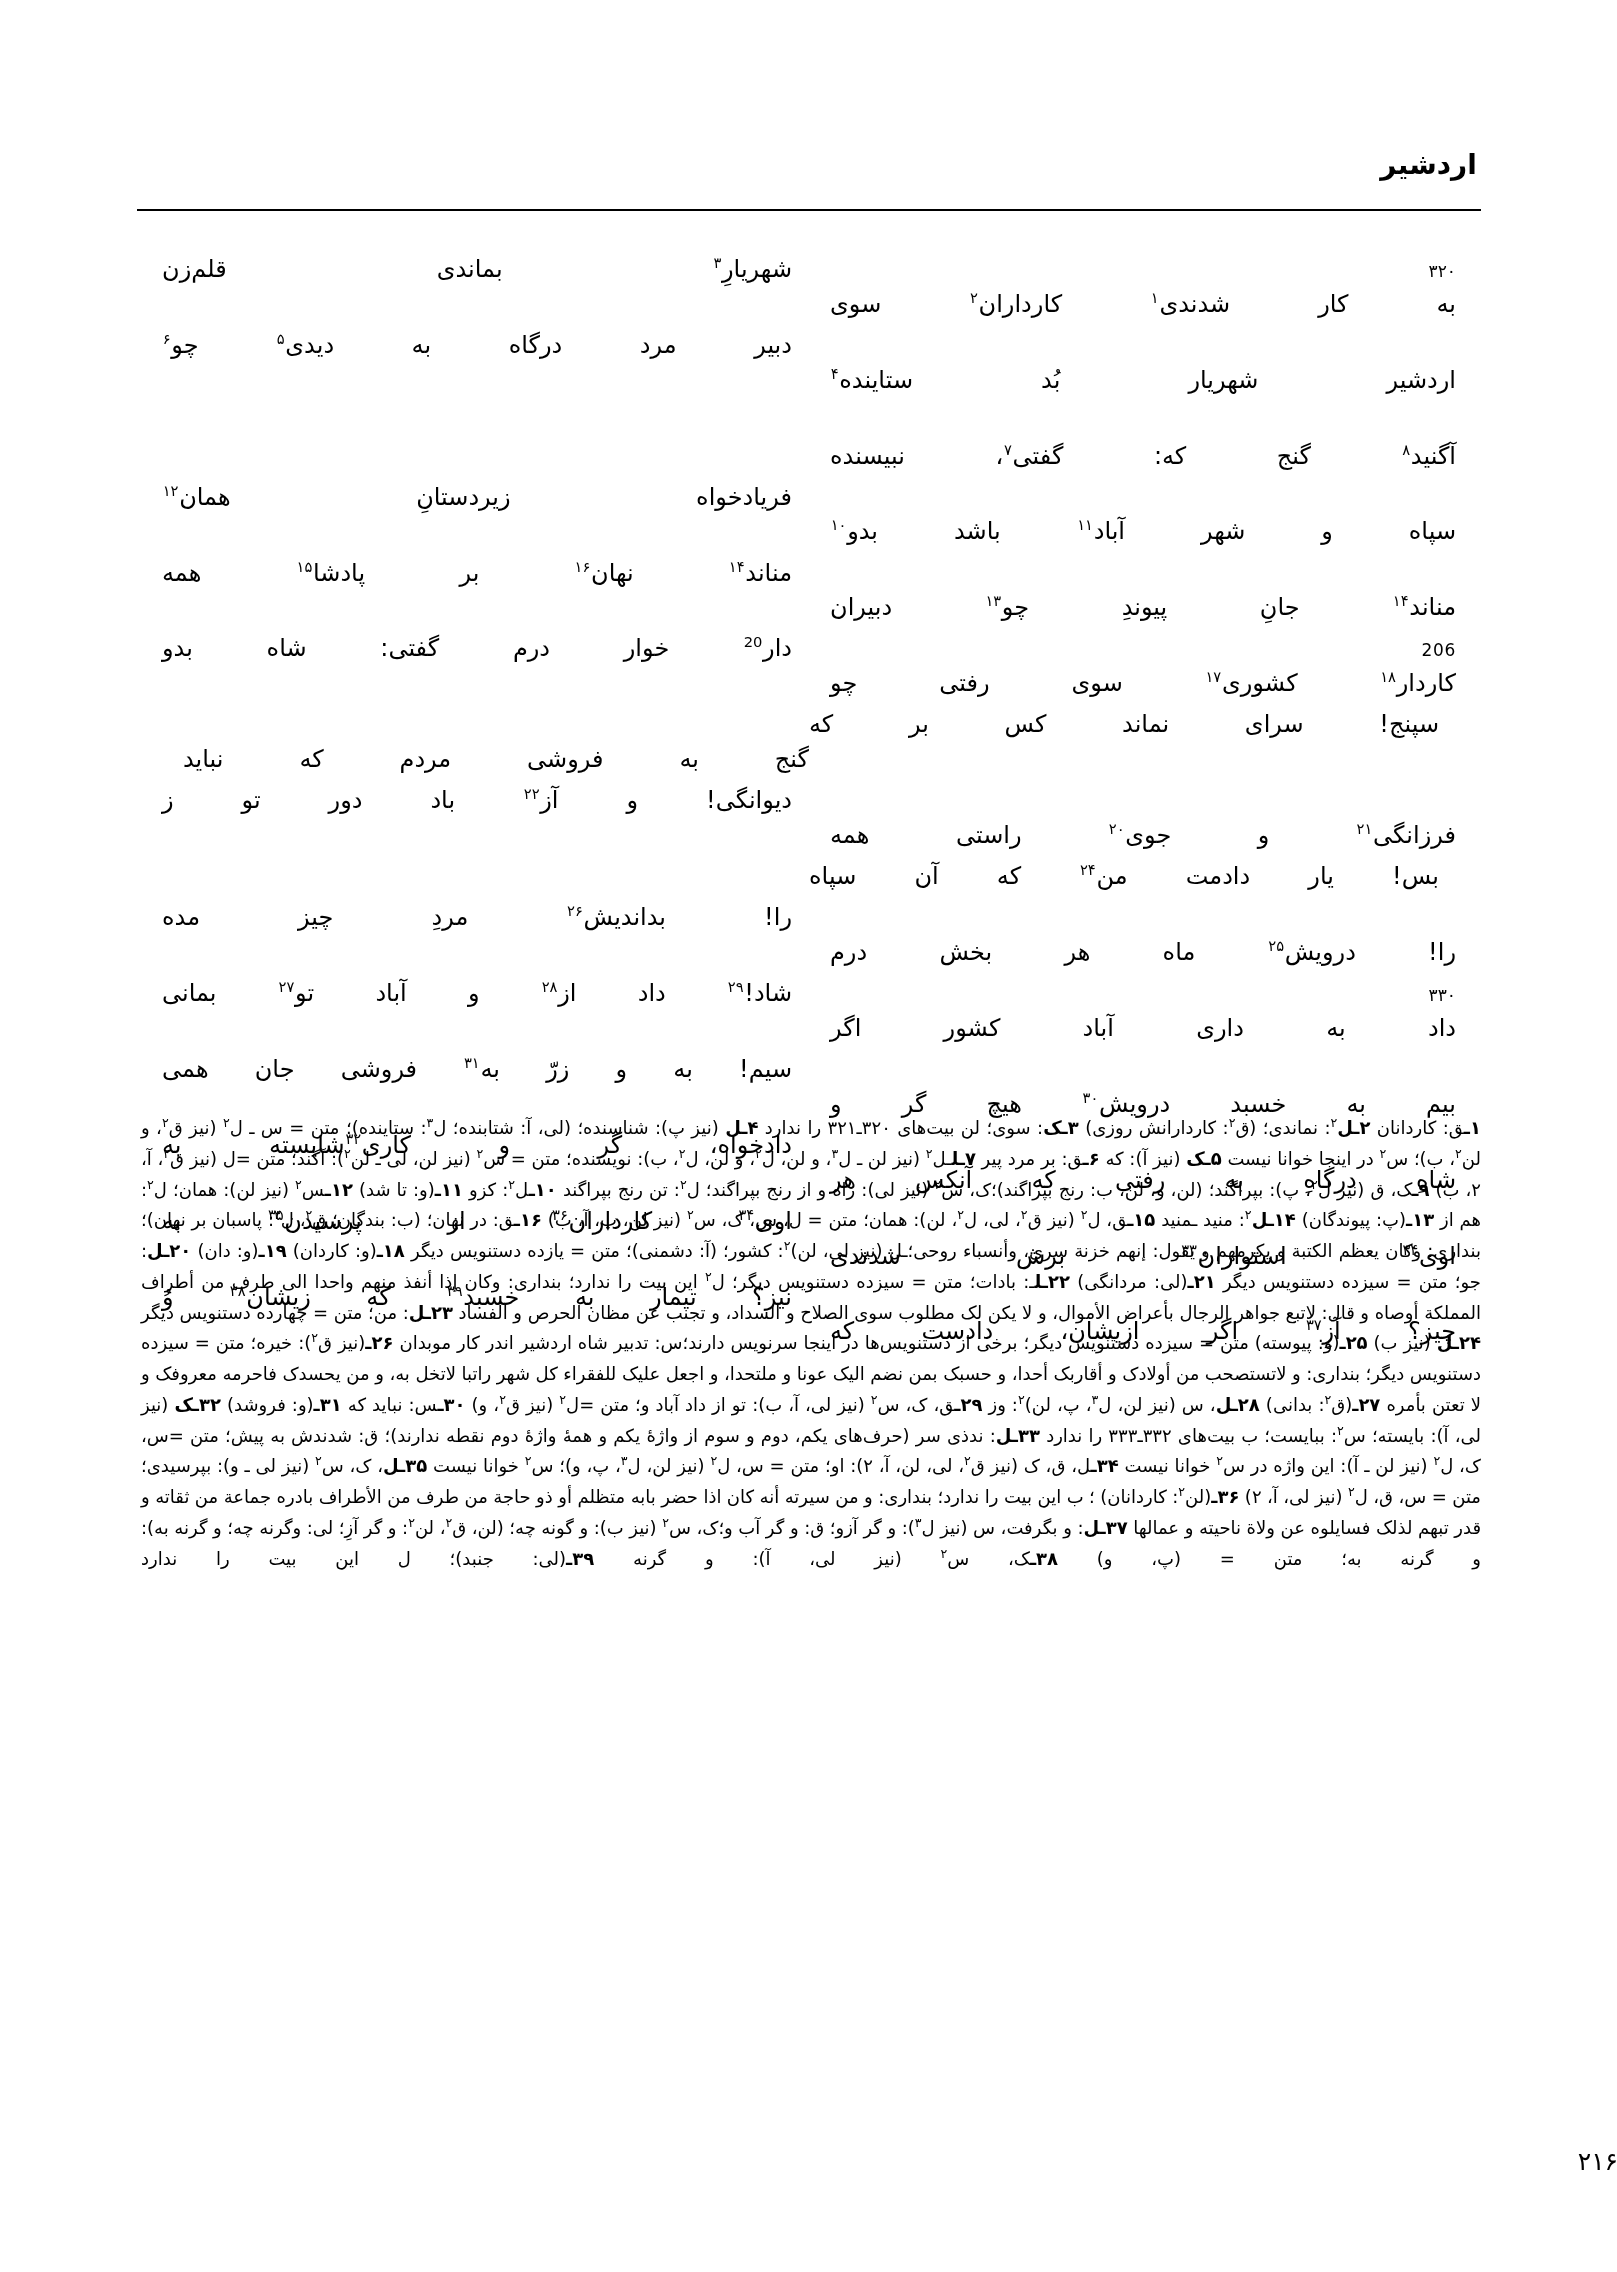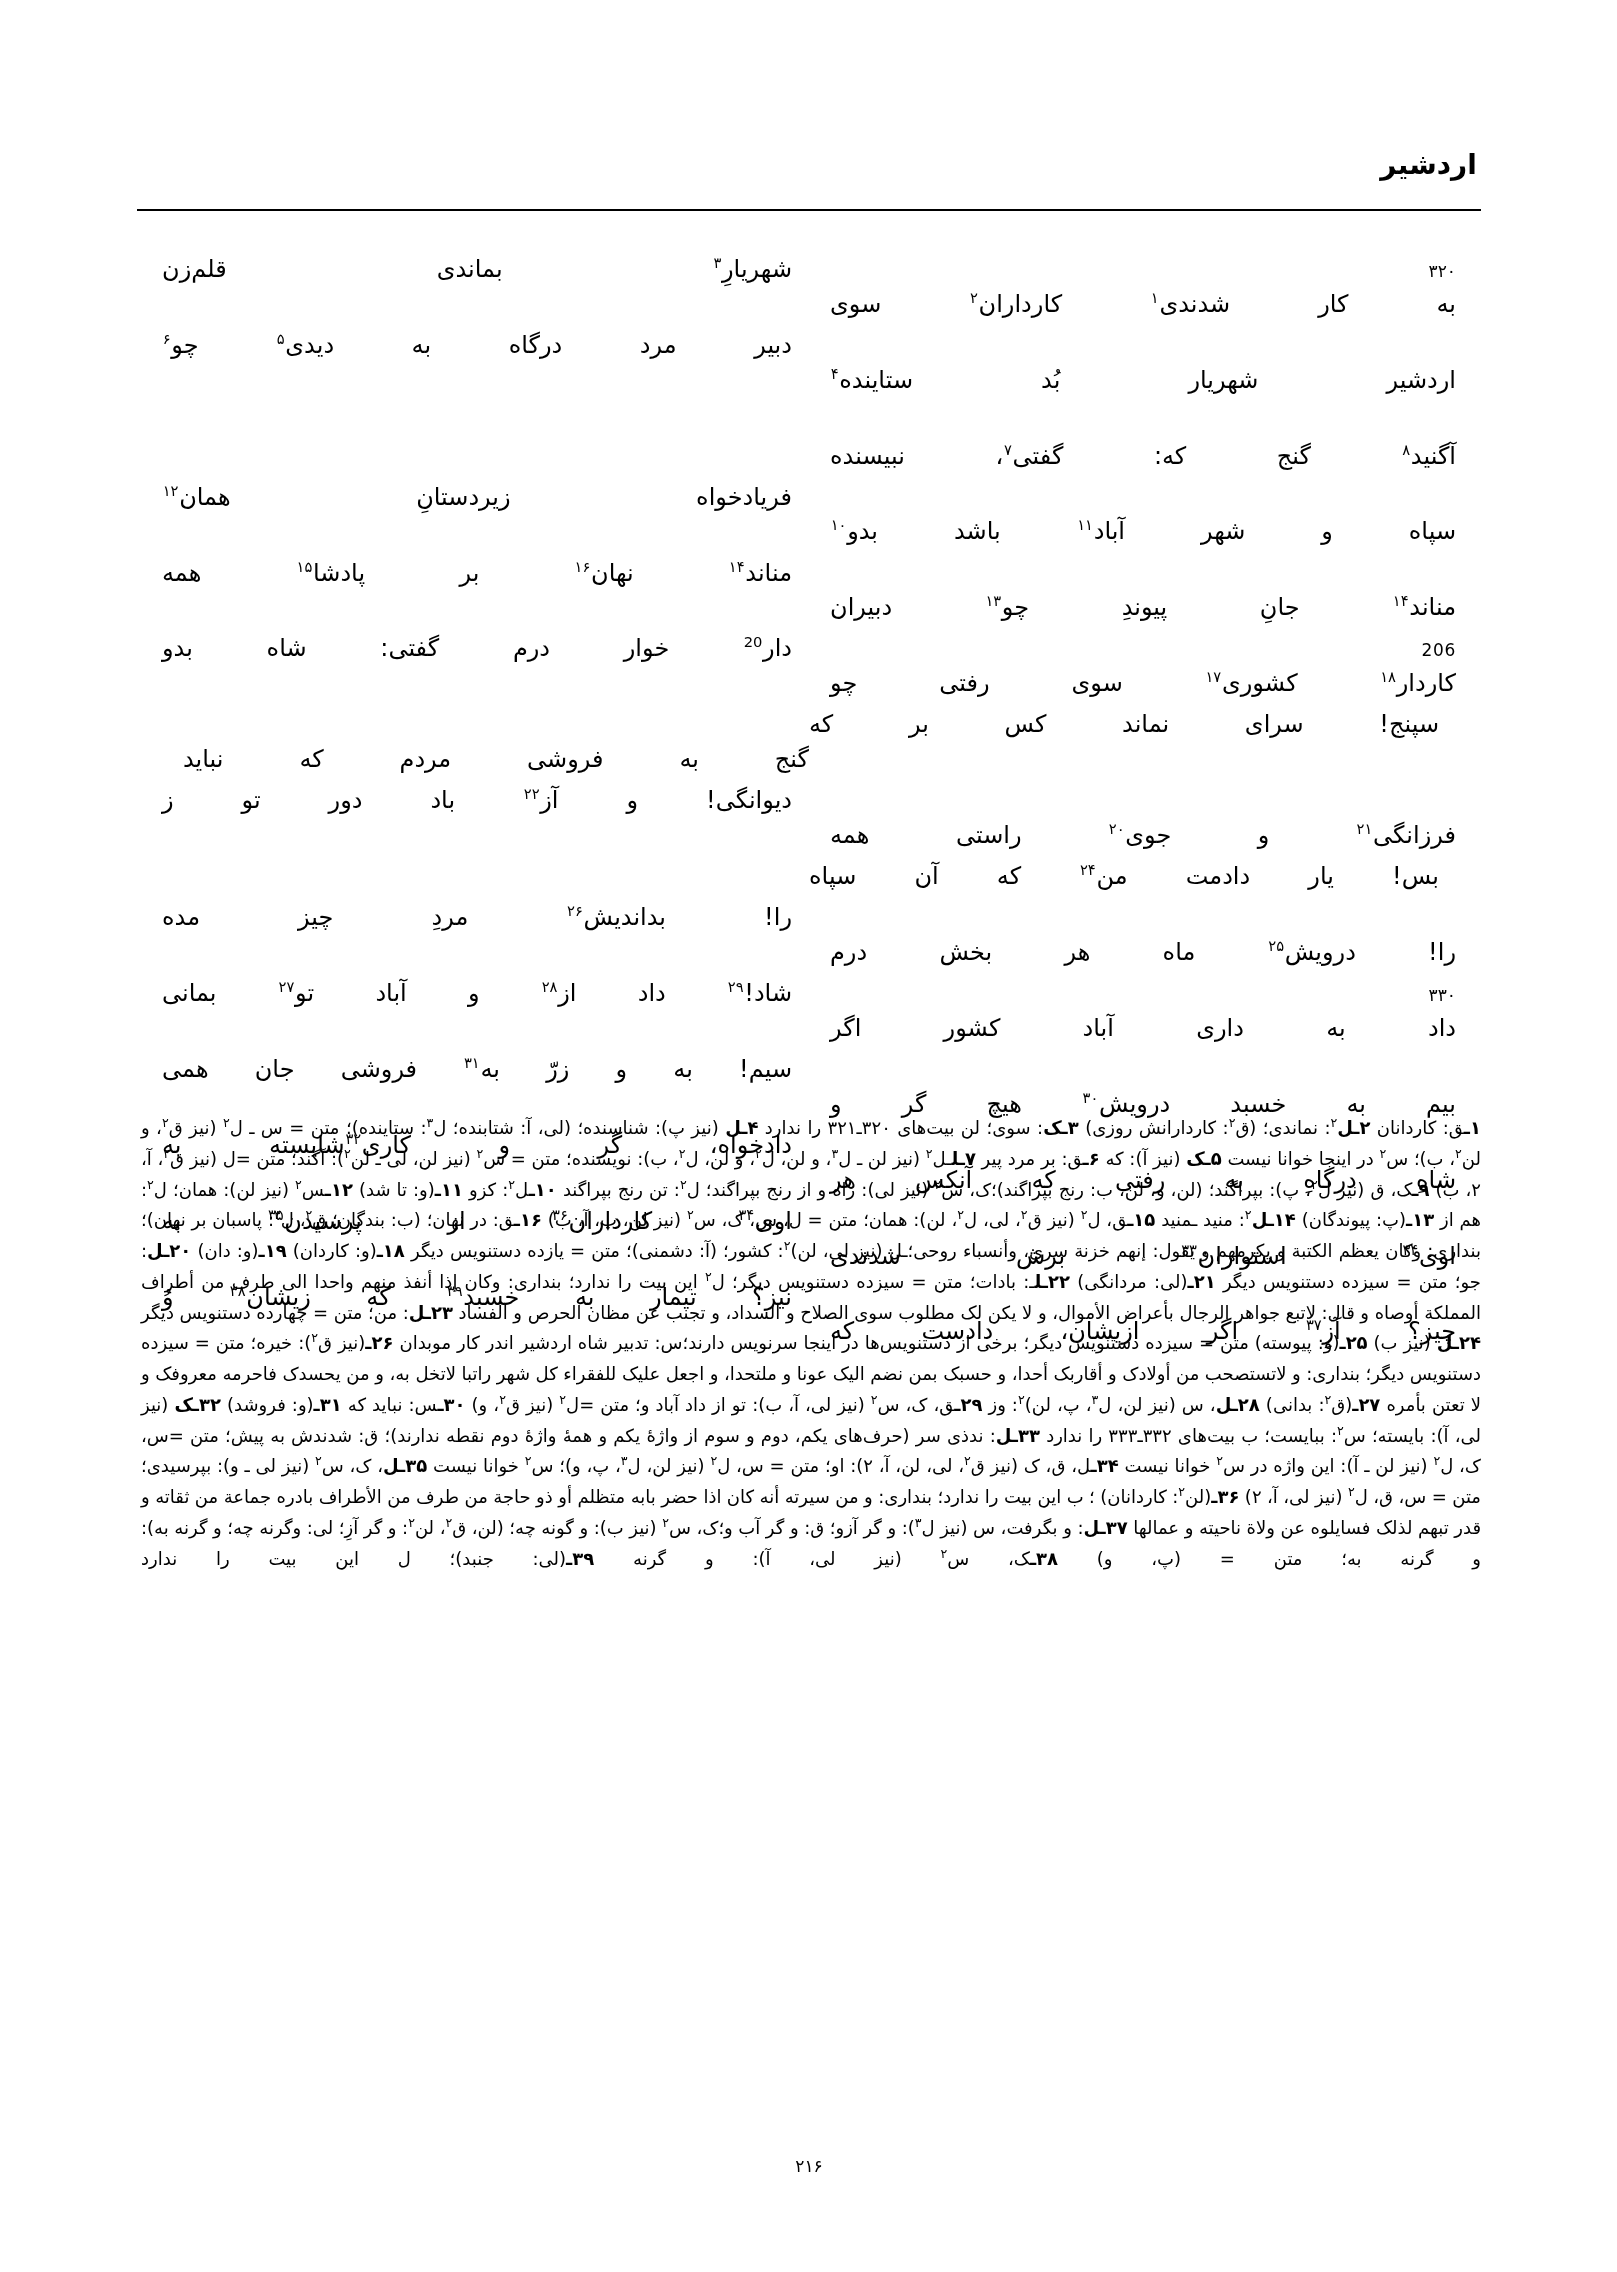--- a/index.html
+++ b/index.html
@@ -126,22 +126,21 @@
   .app-body .marker {
     font-weight: 700;
   }
 
   
   .folio {
     position: absolute;
     bottom: 97px;
     left: 0;
     right: 0;
-    text-align: center;
-    font-size: 17px;
+    font-size: 25px;
     letter-spacing: 1.4px;
   }
 </style>
 </head>
 <body>
 
 <div class="page">
 
   <div class="header-zone">
     <div class="running-head">اردشیر</div>

